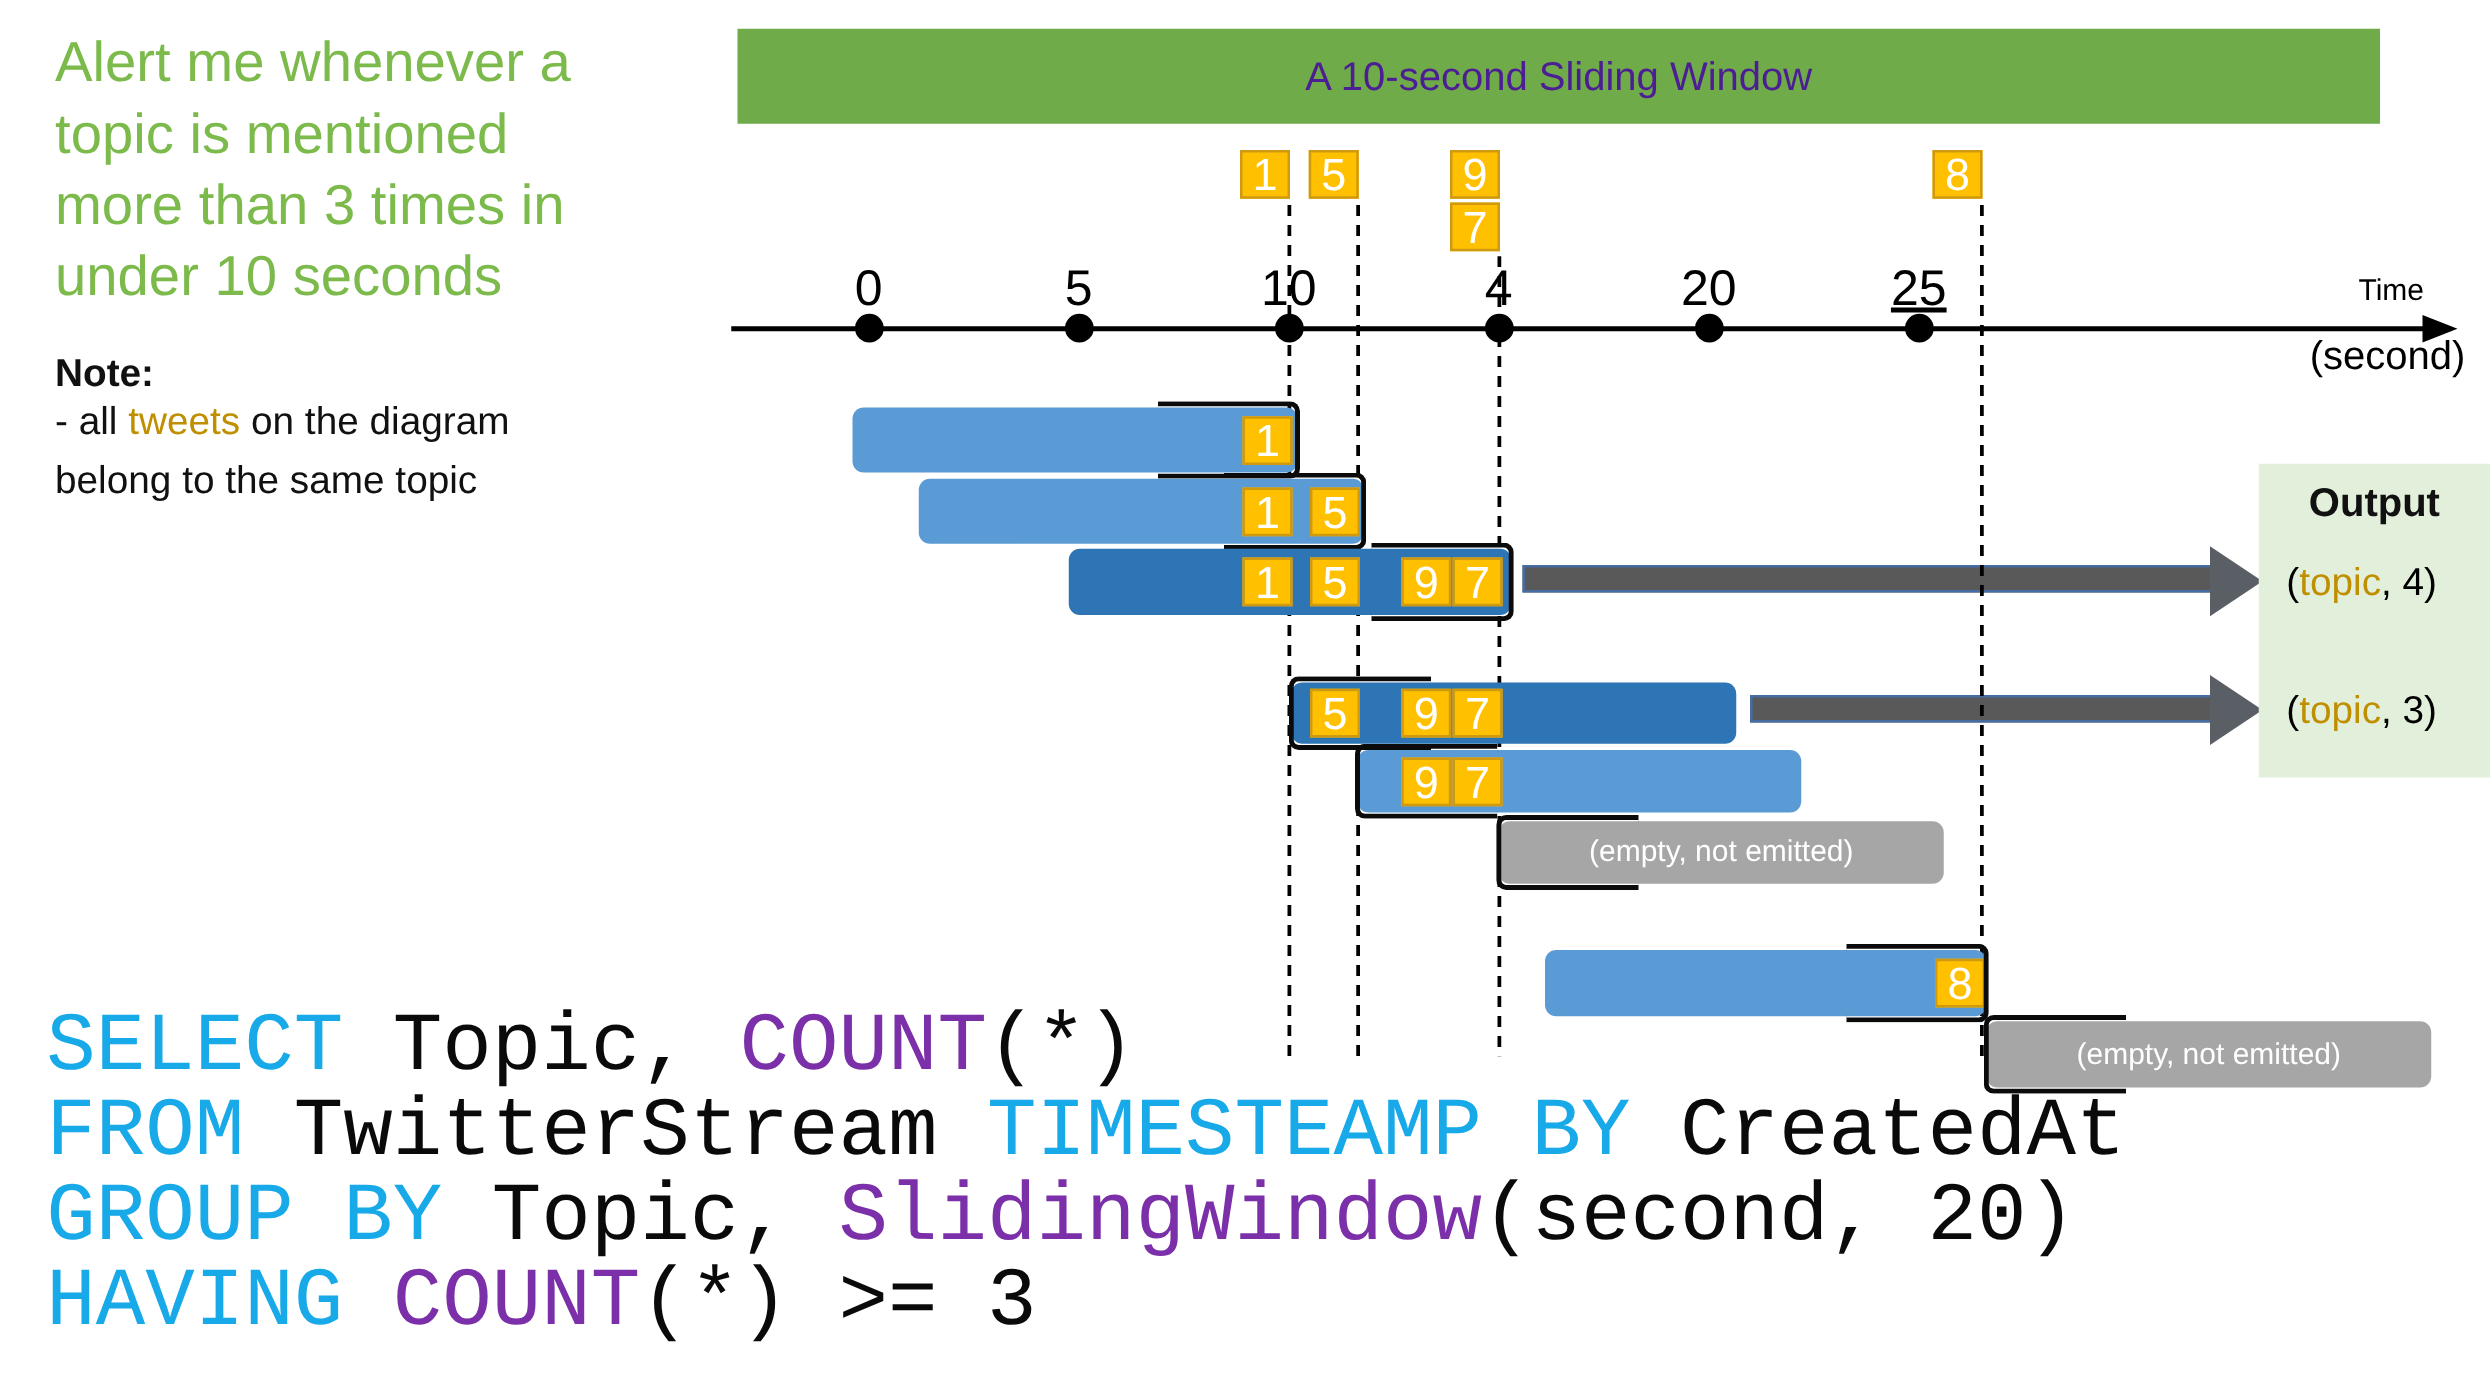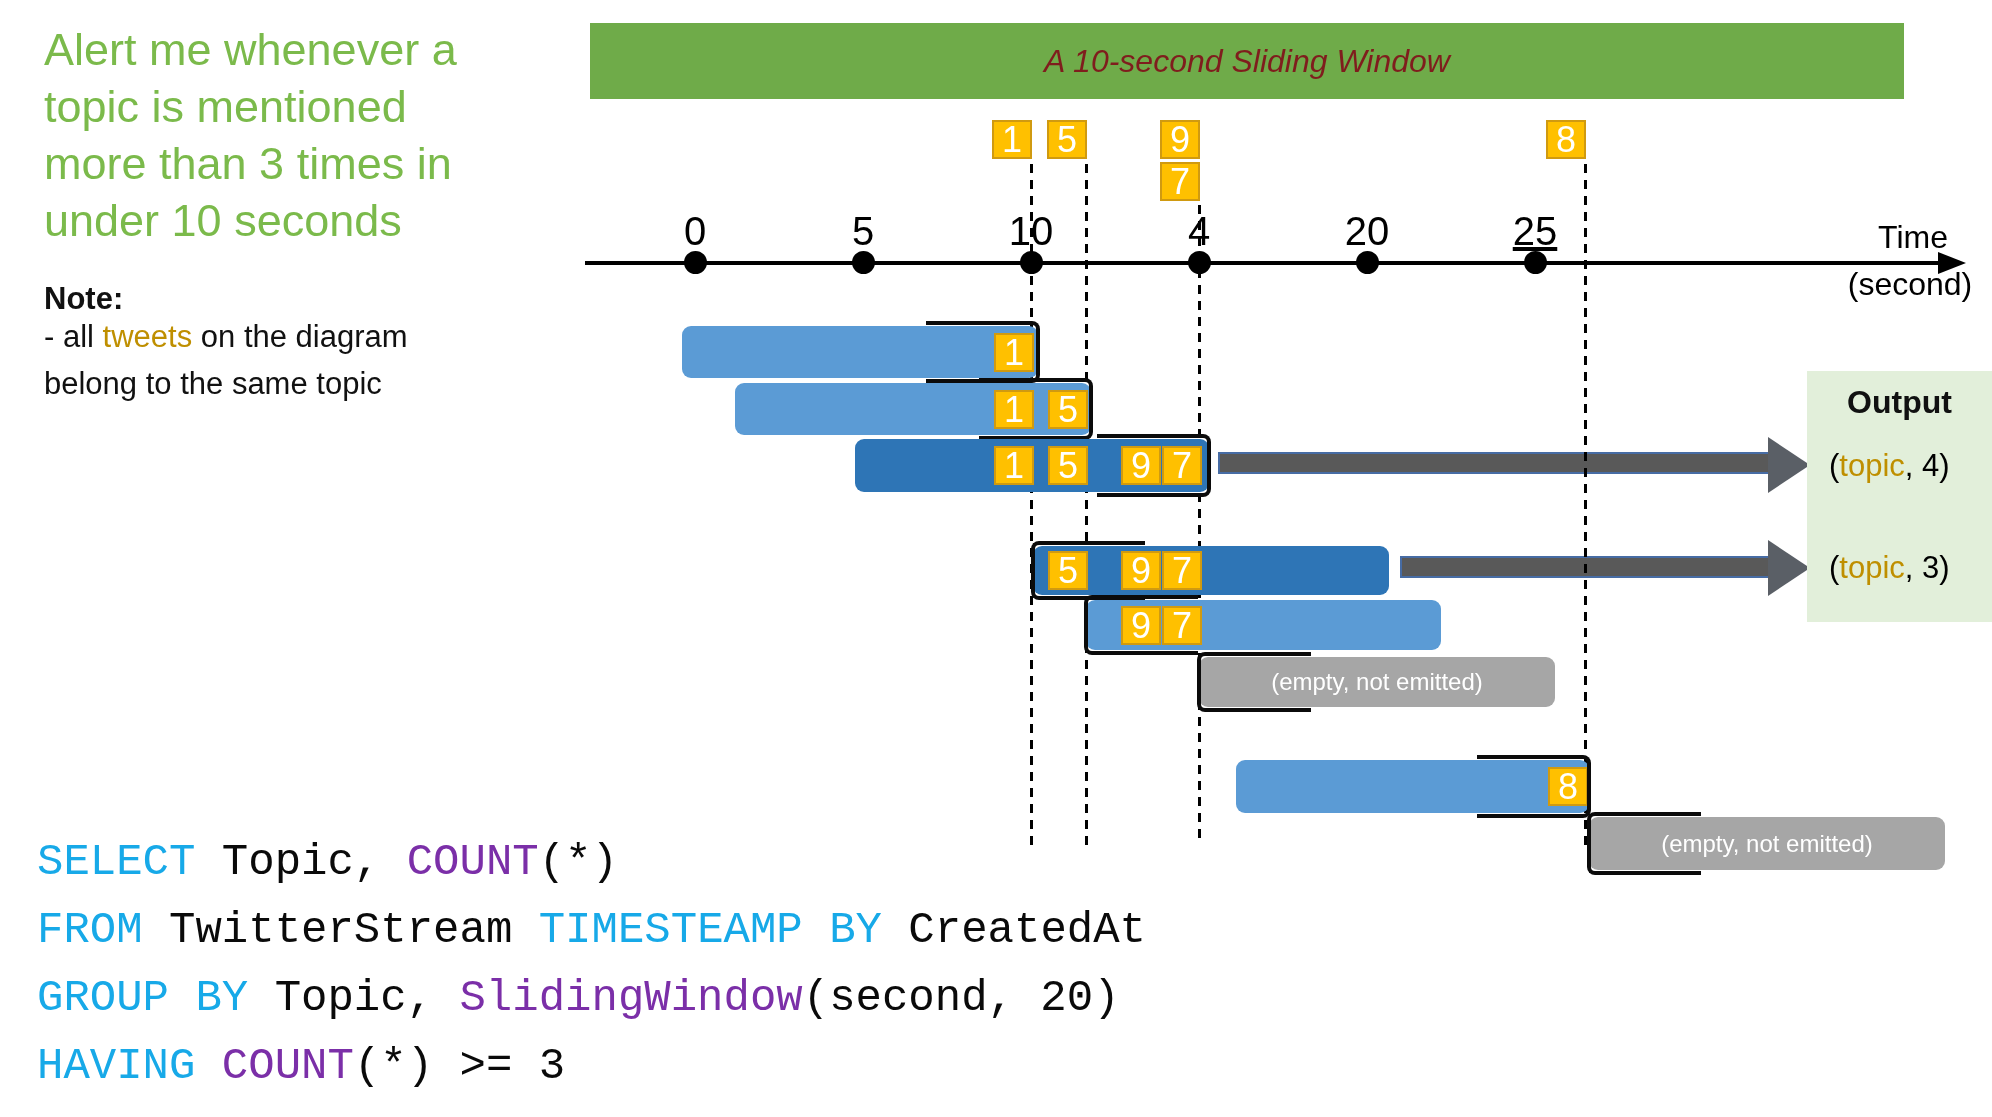--- a/index.html
+++ b/index.html
@@ -9,29 +9,29 @@
   }
   
   .headline-line{position:absolute;left:44px;font-size:45px;line-height:56px;
     color:var(--heading_green);white-space:nowrap;}
   
   .note-title{position:absolute;left:44px;top:281px;font-size:31px;font-weight:bold;color:#111;}
   .note-line{position:absolute;left:44px;font-size:31px;color:#111;white-space:nowrap;}
   .gold{color:var(--gold_text);}
   
   .banner{position:absolute;left:590px;top:23px;width:1314px;height:76px;
-    background:var(--banner_green);color:#7f1d1d;font-size:32px;
-    display:flex;align-items:center;justify-content:center;font-style:italic;}
+    background:var(--banner_green);color:#4c1d95;font-size:32px;
+    display:flex;align-items:center;justify-content:center;}
   
   .axis-line{position:absolute;left:585px;top:261px;width:1358px;height:4px;background:#000;}
   .axis-head{position:absolute;left:1938px;top:252px;width:0;height:0;
     border-top:11px solid transparent;border-bottom:11px solid transparent;border-left:28px solid #000;}
   .tl-dot{position:absolute;width:23px;height:23px;border-radius:50%;background:#000;}
   .tick-label{position:absolute;width:80px;text-align:center;font-size:40px;color:#000;}
-  .time-label{position:absolute;left:1838px;top:219px;width:150px;text-align:center;font-size:32px;color:#000;}
+  .time-label{position:absolute;left:1838px;top:219px;width:150px;text-align:center;font-size:24px;color:#000;}
   .second-label{position:absolute;left:1820px;top:266px;width:180px;text-align:center;font-size:32px;color:#000;}
   
   .vdash{position:absolute;width:3px;
     background:repeating-linear-gradient(to bottom,#000 0 9px,transparent 9px 16px);}
   
   .badge{position:absolute;box-sizing:border-box;width:40px;height:39px;
     background:var(--badge_fill);border:2px solid var(--badge_border);
     color:#fff;font-size:36px;display:flex;align-items:center;justify-content:center;}
   
   .bar{position:absolute;border-radius:9px;}
@@ -48,22 +48,22 @@
     border:2px solid var(--arrow_border);}
   .arrow-head{position:absolute;width:0;height:0;
     border-top:28px solid transparent;border-bottom:28px solid transparent;
     border-left:42px solid #5A5F66;}
   
   .output-box{position:absolute;left:1807px;top:371px;width:185px;height:251px;background:var(--output_bg);}
   .output-title{position:absolute;left:1807px;top:384px;width:185px;text-align:center;
     font-size:32px;font-weight:bold;color:#111;}
   .output-entry{position:absolute;left:1829px;font-size:31px;color:#000;white-space:nowrap;}
   
-  #sql{position:absolute;left:37px;top:828px;font-family:"Liberation Mono","DejaVu Sans Mono",monospace;
-    font-size:44px;}
+  #sql{position:absolute;left:37px;top:804px;font-family:"Liberation Mono","DejaVu Sans Mono",monospace;
+    font-size:66px;}
   .sql-line{height:68px;line-height:68px;white-space:pre;}
   .tok-kw{color:var(--sql_keyword);}
   .tok-fn{color:var(--sql_function);}
   .tok-pl{color:#0a0a0a;}
 </style>
 </head>
 <body>
 
 <div class="stage" id="stage">
 

